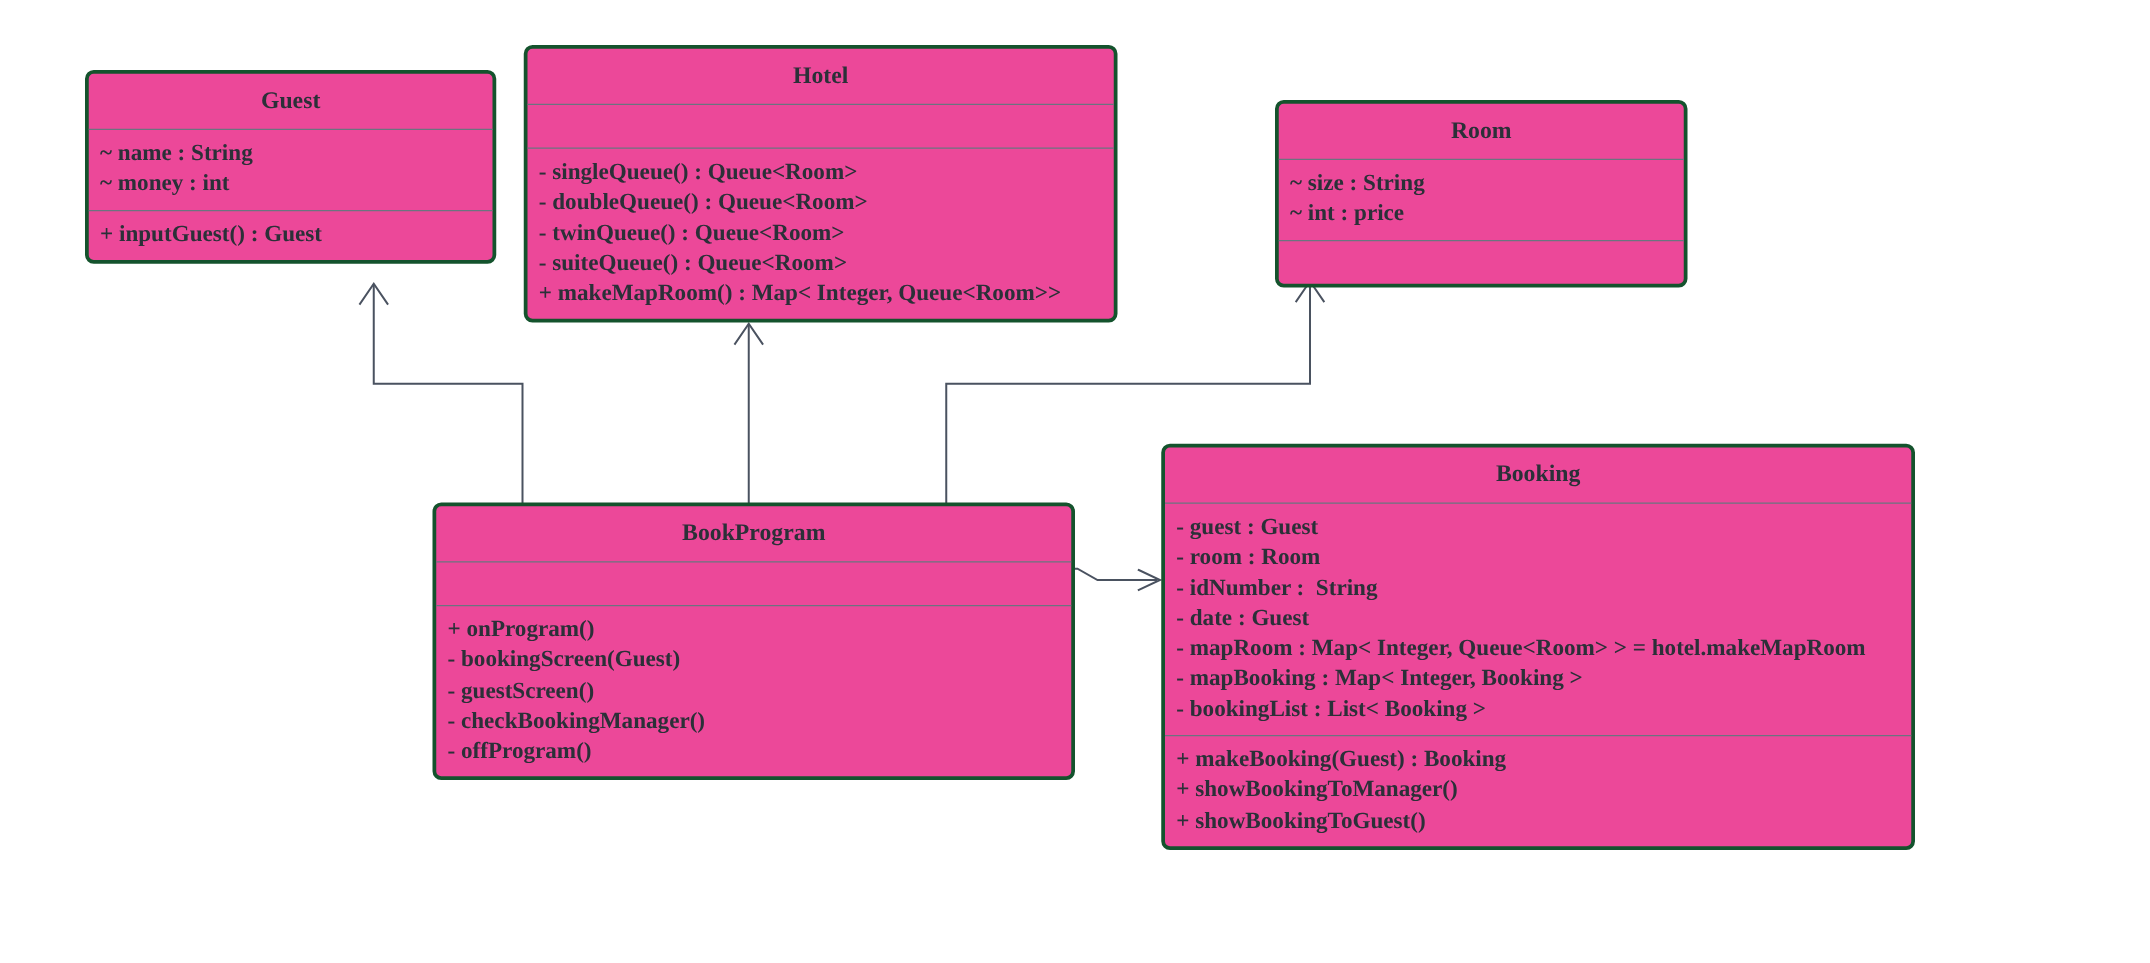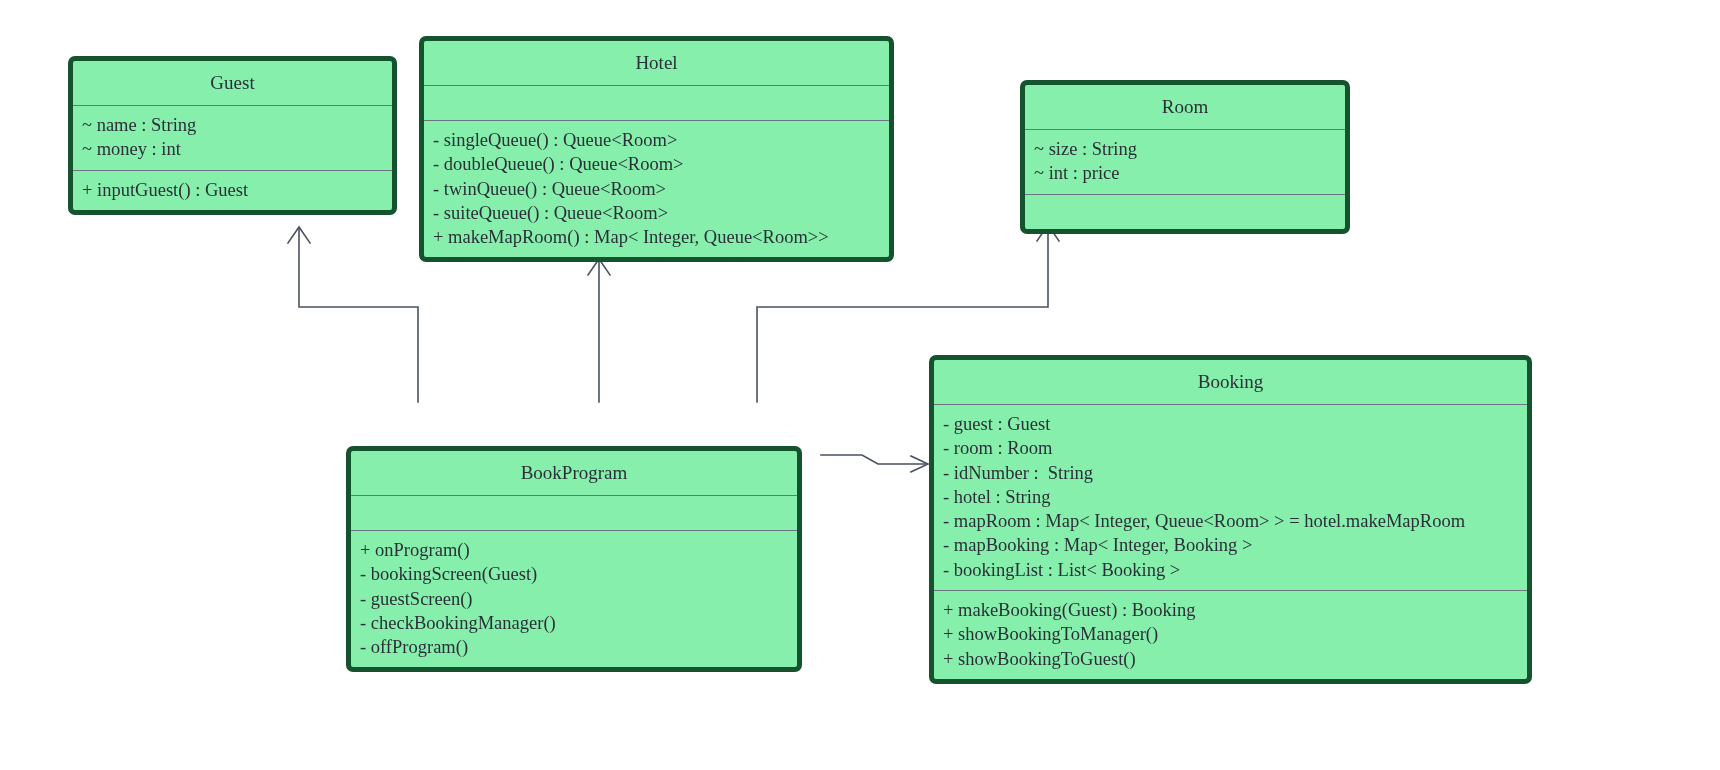--- a/index.html
+++ b/index.html
@@ -14,24 +14,25 @@
   }
   #canvas{position:absolute;left:0;top:0;width:1720px;height:770px;}
 
   
   #edges{position:absolute;left:0;top:0;width:1720px;height:770px;pointer-events:none;}
 
   
   .uml-class{
     position:absolute;
     box-sizing:border-box;
-    background:#86efac;
-    border:5px solid #14532d;
+    background:#ec4899;
+    border:3px solid #14532d;
     border-radius:7px;
     overflow:visible;
+    font-weight:bold;
   }
   .uml-name{
     text-align:center;
     font-size:19px;
     line-height:1;
     padding:12px 6px 13px 6px;
     border-bottom:1px solid #6b7480;
     white-space:nowrap;
   }
   .uml-compartment{
@@ -104,39 +105,39 @@
 
   <div class="uml-class" id="box-room" style="left:1020px;top:80px;width:330px;">
     <div class="uml-name">Room</div>
     <div class="uml-compartment">
       <div class="uml-line">~ size : String</div>
       <div class="uml-line">~ int : price</div>
     </div>
     <div class="uml-compartment empty"></div>
   </div>
 
-  <div class="uml-class" id="box-bookprogram" style="left:346px;top:402px;width:456px;margin-top:44px;">
+  <div class="uml-class" id="box-bookprogram" style="left:346px;top:402px;width:514px;">
     <div class="uml-name">BookProgram</div>
     <div class="uml-compartment empty"></div>
     <div class="uml-compartment">
       <div class="uml-line">+ onProgram()</div>
       <div class="uml-line">- bookingScreen(Guest)</div>
       <div class="uml-line">- guestScreen()</div>
       <div class="uml-line">- checkBookingManager()</div>
       <div class="uml-line">- offProgram()</div>
     </div>
   </div>
 
   <div class="uml-class" id="box-booking" style="left:929px;top:355px;width:603px;">
     <div class="uml-name">Booking</div>
     <div class="uml-compartment overflow">
       <div class="uml-line">- guest : Guest</div>
       <div class="uml-line">- room : Room</div>
       <div class="uml-line">- idNumber :  String</div>
-      <div class="uml-line">- hotel : String</div>
+      <div class="uml-line">- date : Guest</div>
       <div class="uml-line">- mapRoom : Map&lt; Integer, Queue&lt;Room&gt; &gt; = hotel.makeMapRoom</div>
       <div class="uml-line">- mapBooking : Map&lt; Integer, Booking &gt;</div>
       <div class="uml-line">- bookingList : List&lt; Booking &gt;</div>
     </div>
     <div class="uml-compartment">
       <div class="uml-line">+ makeBooking(Guest) : Booking</div>
       <div class="uml-line">+ showBookingToManager()</div>
       <div class="uml-line">+ showBookingToGuest()</div>
     </div>
   </div>

